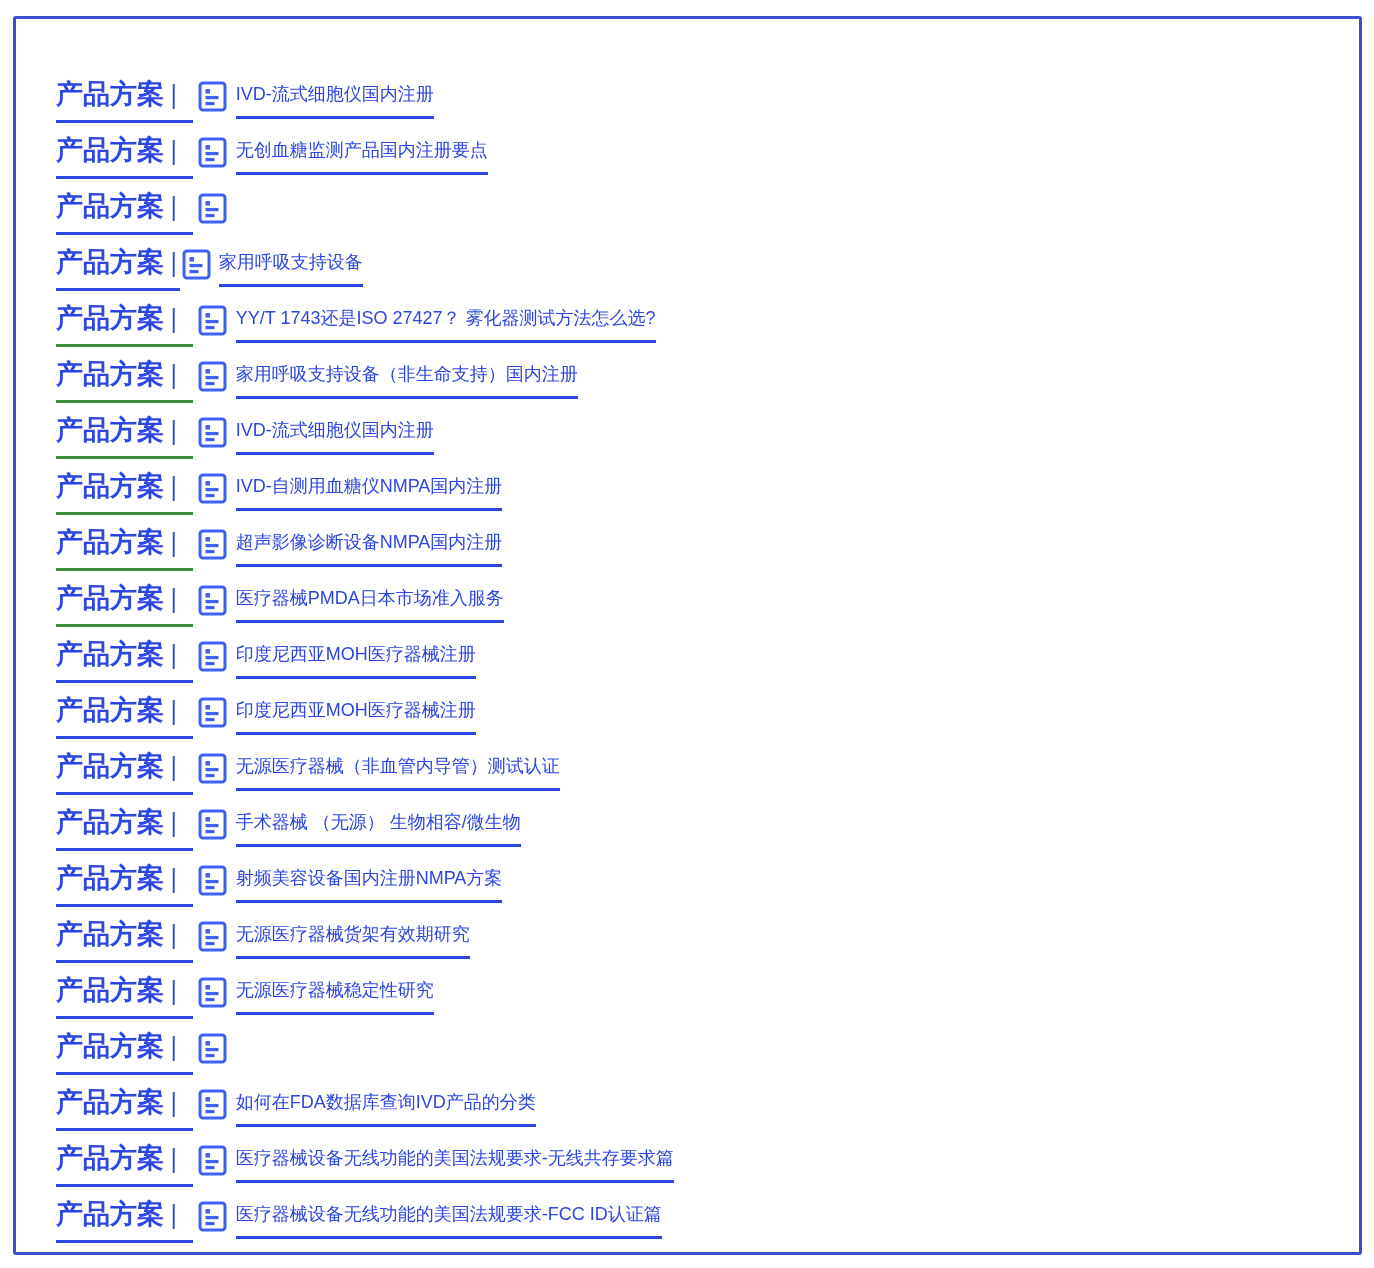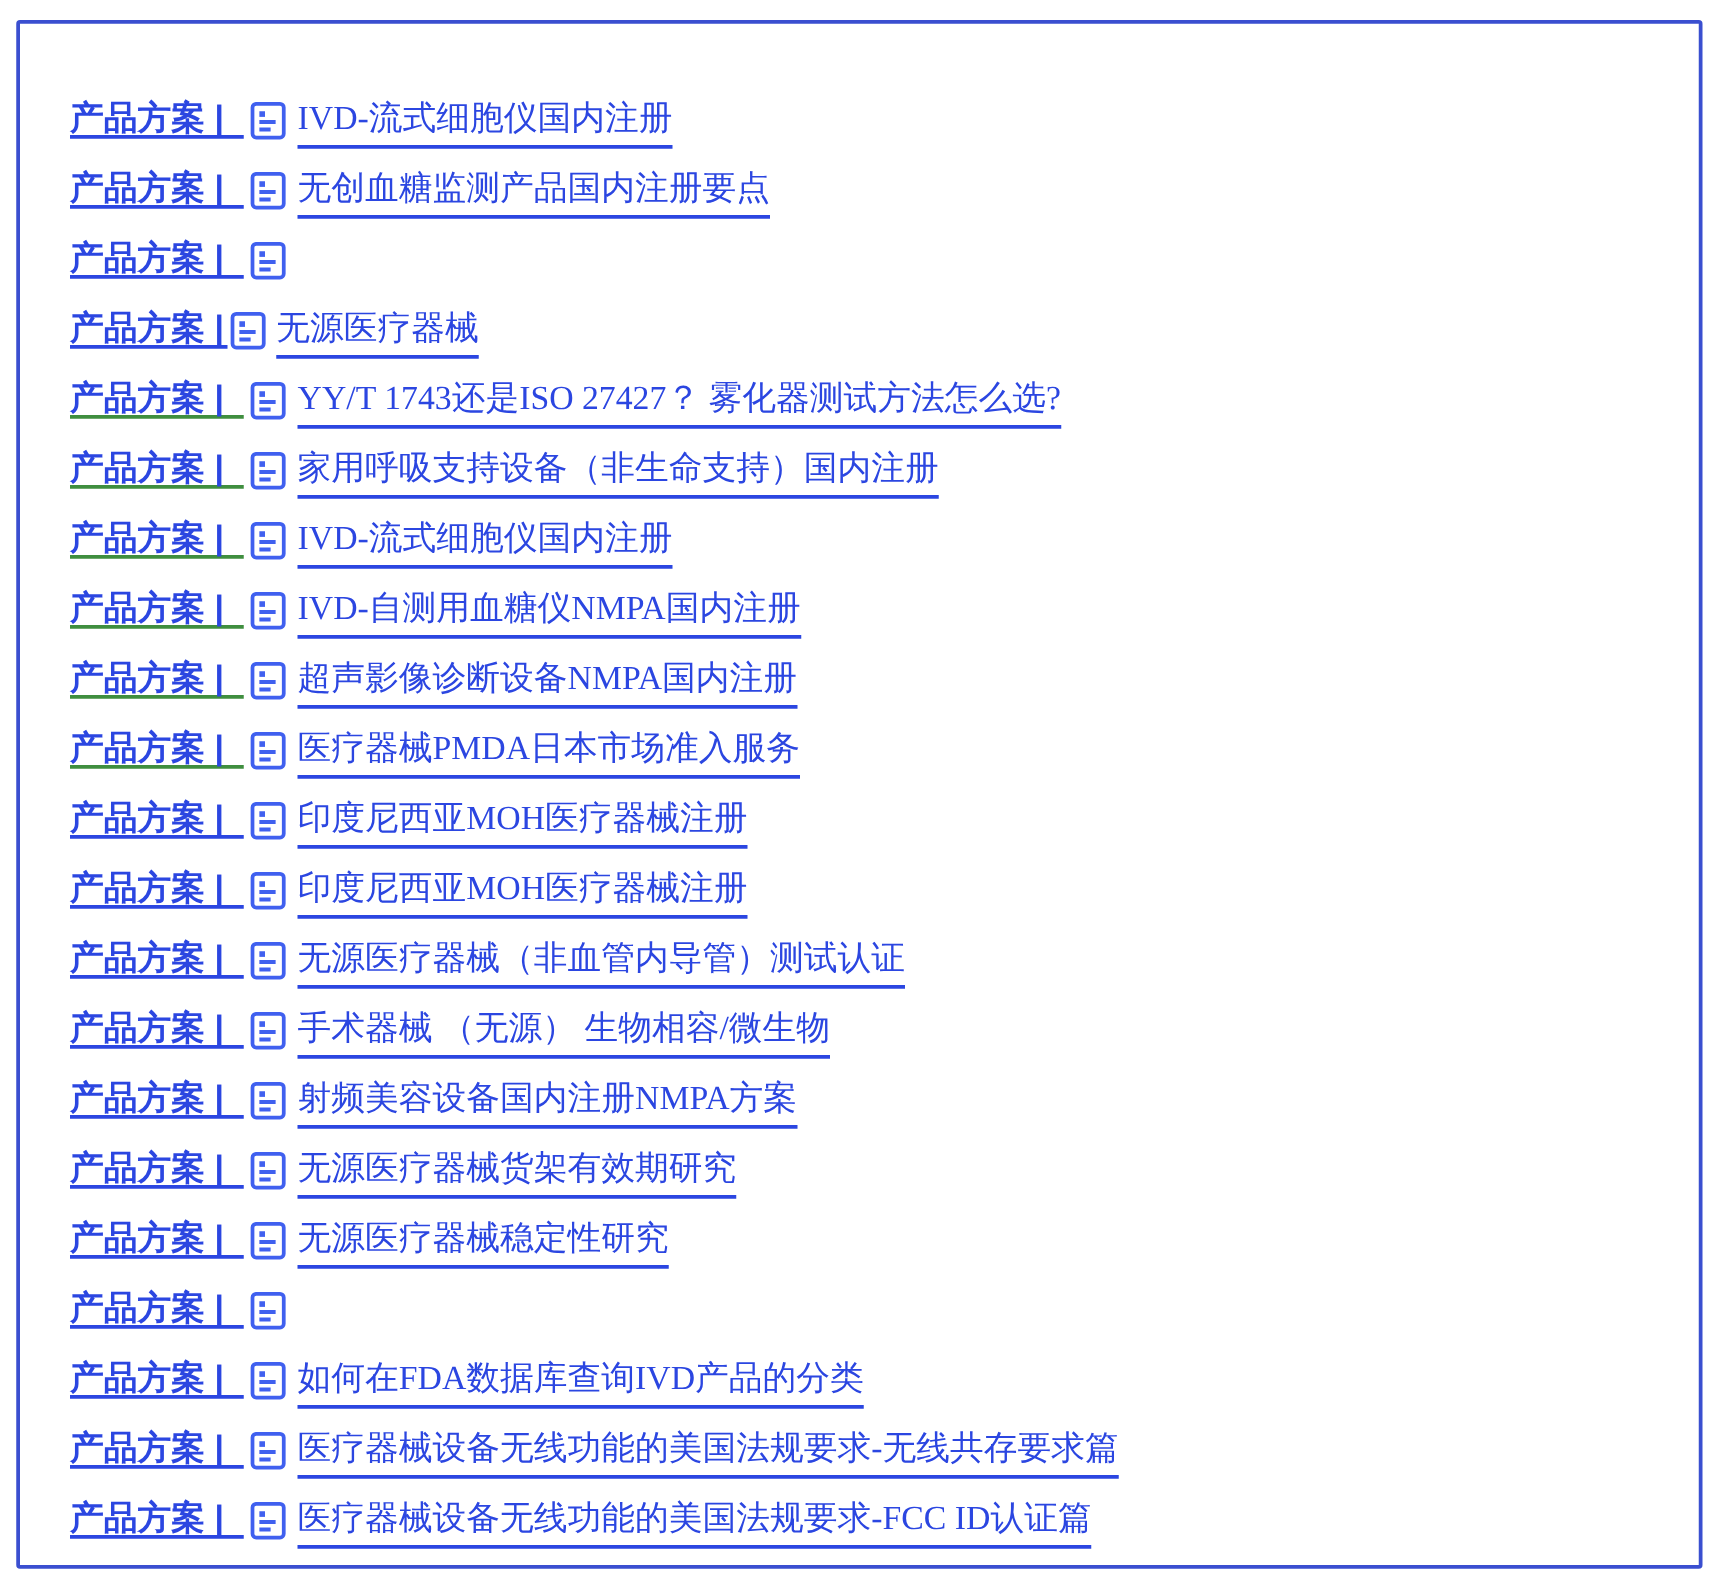--- a/index.html
+++ b/index.html
@@ -43,48 +43,48 @@
     margin-bottom: 18px;
     white-space: nowrap;
   }
   .label {
     flex: none;
     font-size: 27px;
     line-height: 27px;
     font-weight: 700;
     color: var(--text-blue);
     text-decoration: none;
-    padding: 0 16px 0 0;
+    padding: 0 16px 12px 0;
     border-bottom: 3px solid var(--text-blue);
     margin-right: 5px;
     cursor: pointer;
+    font-family: Liberation Serif, serif;
   }
   .label.u-green { border-bottom-color: var(--green-underline); }
   .row.tight .label { padding-right: 3px; margin-right: 2px; }
   .doc-icon {
     flex: none;
     display: inline-block;
     width: 29px;
     height: 31px;
     margin: 0 9px 0 0;
     color: var(--icon-blue);
   }
   .row.tight .doc-icon { margin-right: 8px; }
   .doc-icon svg { display: block; }
   .link {
     flex: none;
-    font-size: 27px;
+    font-size: 18px;
     line-height: 27px;
     font-weight: 400;
     color: var(--link-blue);
     text-decoration: none;
     padding-bottom: 8px;
     border-bottom: 3px solid var(--link-blue);
     cursor: pointer;
-    font-family: Liberation Serif, serif;
   }
 </style>
 </head>
 <body>
 
 <div class="frame">
   <div class="list">
   <div class="row">
     <a class="label u-blue">产品方案 |</a>
     <span class="doc-icon">
@@ -126,21 +126,21 @@
   <div class="row tight">
     <a class="label u-blue">产品方案 |</a>
     <span class="doc-icon">
       <svg width="29" height="31" viewBox="0 0 29 31" aria-hidden="true">
         <rect x="2" y="2" width="25" height="27" rx="3" fill="none" stroke="currentColor" stroke-width="3"></rect>
         <rect x="7.5" y="8" width="4.5" height="4.5" fill="currentColor"></rect>
         <rect x="7.5" y="15" width="13" height="3.2" fill="currentColor"></rect>
         <rect x="7.5" y="21" width="9" height="3.2" fill="currentColor"></rect>
       </svg>
     </span>
-    <a class="link">无源医疗器械</a>
+    <a class="link">家用呼吸支持设备</a>
   </div>
 
   <div class="row">
     <a class="label u-green">产品方案 |</a>
     <span class="doc-icon">
       <svg width="29" height="31" viewBox="0 0 29 31" aria-hidden="true">
         <rect x="2" y="2" width="25" height="27" rx="3" fill="none" stroke="currentColor" stroke-width="3"></rect>
         <rect x="7.5" y="8" width="4.5" height="4.5" fill="currentColor"></rect>
         <rect x="7.5" y="15" width="13" height="3.2" fill="currentColor"></rect>
         <rect x="7.5" y="21" width="9" height="3.2" fill="currentColor"></rect>

